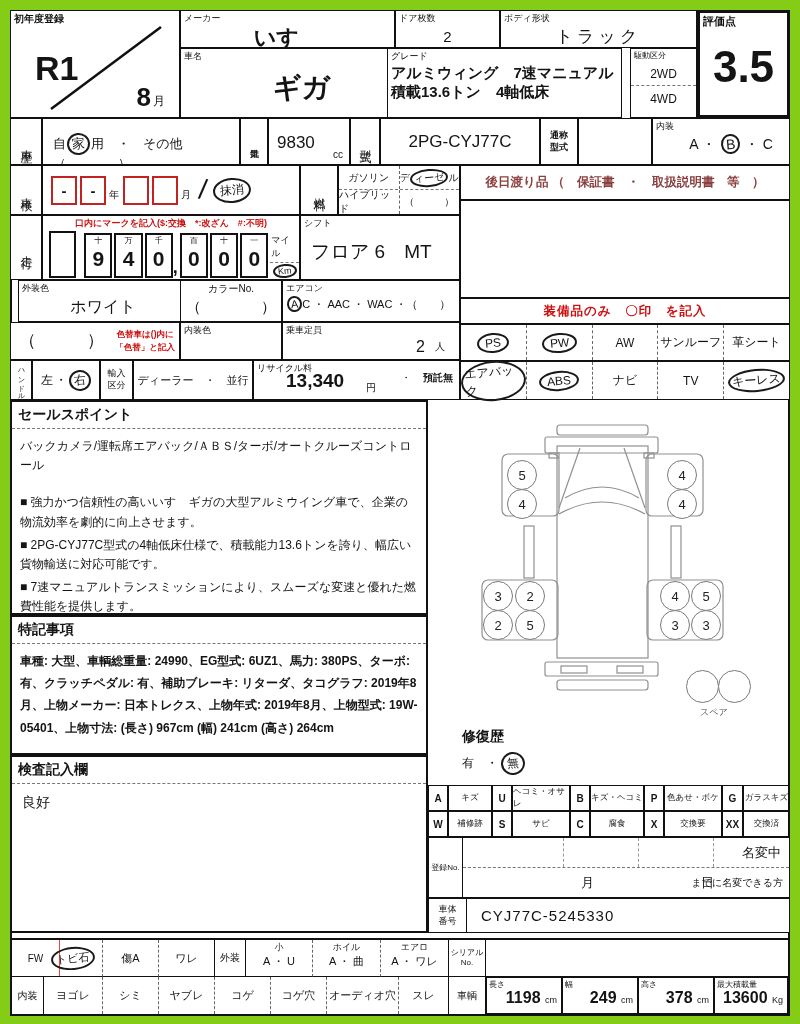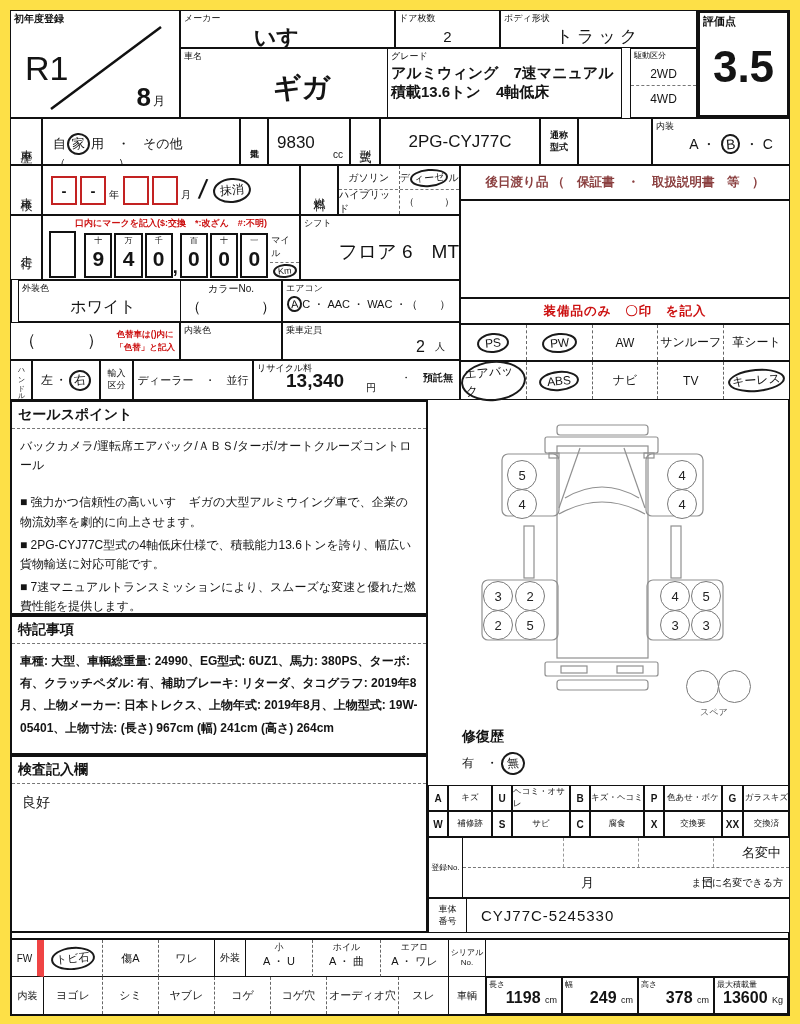--- a/index.html
+++ b/index.html
@@ -1,18 +1,18 @@
 <!DOCTYPE html>
 <html><head>
 <meta charset="utf-8">
 <style>
   * { margin:0; padding:0; box-sizing:border-box; }
   html,body { background:#fff; }
   body { font-family:"Liberation Sans","DejaVu Sans",sans-serif; color:#141414; }
-  #sheet { position:relative; width:800px; height:1024px; background:#fde047; overflow:hidden; }
+  #sheet { position:relative; width:800px; height:1024px; background:#84cc16; overflow:hidden; }
   .cell { position:absolute; border:1px solid #111; background:#fff; }
   .lbl { font-size:9px; color:#111; padding:1px 3px; display:block; }
   .vlab { writing-mode:vertical-rl; text-orientation:upright; display:flex; align-items:center; justify-content:center; font-size:12px; letter-spacing:2px; }
   .ctr { display:flex; align-items:center; justify-content:center; }
   .circled { display:inline-block; border:2px solid #1a1a1a; border-radius:50%; padding:1px 6px; transform:rotate(-5deg); }
   .tight { padding:0 3px; margin:0 1px; }
   .red { color:#cc1111; }
   .maroon { color:#8b4040; }
   .dashL { border-left:1px dashed #666 !important; }
   .rbox { width:26px; height:29px; border:2px solid #c32222; display:inline-flex; align-items:center; justify-content:center; font-weight:bold; font-size:15px; background:#fff; margin-right:3px; }
@@ -38,21 +38,21 @@
 
 <div id="sheet">
 
   <div class="cell" style="left:10px;top:10px;width:780px;height:1006px;border-width:2px;"></div>
 
   <div class="cell" style="left:10px;top:10px;width:170px;height:108px;">
     <span class="lbl" style="font-size:10px;font-weight:bold;">初年度登録</span>
     <svg width="168" height="104" style="position:absolute;left:0;top:2px;">
         <line x1="40" y1="96" x2="150" y2="14" stroke="#111" stroke-width="2.5"></line>
       </svg>
-    <span style="position:absolute;left:14px;top:38px;font-size:34px;font-weight:normal;">R1</span>
+    <span style="position:absolute;left:24px;top:38px;font-size:34px;font-weight:bold;">R1</span>
     <span style="position:absolute;right:28px;bottom:4px;font-size:26px;font-weight:bold;">8</span>
     <span style="position:absolute;right:14px;bottom:7px;font-size:12px;">月</span>
   </div>
 
   <div class="cell" style="left:180px;top:10px;width:215px;height:38px;">
     <span class="lbl">メーカー</span>
     <div class="ctr" style="height:24px;font-size:22px;font-weight:bold;">いすゞ</div>
   </div>
   <div class="cell" style="left:180px;top:48px;width:243px;height:70px;">
     <span class="lbl">車名</span>
@@ -172,21 +172,21 @@
           <span class="od">0</span>
         </span>
       <span style="display:inline-flex;flex-direction:column;align-items:center;margin-left:2px;">
         <span style="font-size:9px;border-bottom:1px dashed #777;padding:0 1px 2px;">マイル</span>
         <span class="circled" style="font-size:9px;padding:0 3px;margin-top:1px;">Km</span>
       </span>
     </div>
   </div>
   <div class="cell" style="left:300px;top:215px;width:160px;height:65px;">
     <span class="lbl">シフト</span>
-    <div style="font-size:19px;padding:8px 0 0 10px;text-align:right;">フロア 6　MT</div>
+    <div style="font-size:19px;padding:8px 0 0 10px;">フロア 6　MT</div>
   </div>
 
   <div class="cell" style="left:18px;top:280px;width:170px;height:42px;">
     <span class="lbl">外装色</span>
     <div class="ctr" style="height:22px;font-size:16px;">ホワイト</div>
   </div>
   <div class="cell" style="left:180px;top:280px;width:102px;height:42px;">
     <span class="lbl" style="text-align:center;font-size:10px;">カラーNo.</span>
     <div class="ctr" style="height:20px;font-size:15px;">（　　　　）</div>
   </div>
@@ -380,21 +380,21 @@
   <div class="cell" style="left:428px;top:898px;width:362px;height:35px;">
     <div style="position:absolute;left:0;top:0;width:38px;height:100%;border-right:1px solid #111;display:flex;flex-direction:column;align-items:center;justify-content:center;font-size:9px;line-height:1.3;">
       <span>車体</span>
       <span>番号</span>
     </div>
     <div style="position:absolute;left:52px;top:8px;font-size:15px;letter-spacing:1px;">CYJ77C-5245330</div>
   </div>
 
   <div style="position:absolute;left:10px;top:938px;width:780px;height:78px;border:2.5px solid #111;background:#fff;">
 
-    <div class="ctr" style="position:absolute;left:0;top:0;width:32px;height:37px;border-right:7px solid #ef4444;border-bottom:1px solid #111;font-size:10px;">FW</div>
+    <div class="ctr" style="position:absolute;left:0;top:0;width:48px;height:37px;border-right:1px solid #ef4444;border-bottom:1px solid #111;font-size:10px;">FW</div>
     <div class="ctr" style="position:absolute;left:32px;top:0;width:58px;height:37px;border-bottom:1px solid #111;font-size:11px;">
         <span class="circled" style="padding:2px 3px;">トビ石</span>
       </div>
     <div class="ctr dashL" style="position:absolute;left:90px;top:0;width:56px;height:37px;border-bottom:1px solid #111;font-size:11px;">傷A</div>
     <div class="ctr dashL" style="position:absolute;left:146px;top:0;width:56px;height:37px;border-bottom:1px solid #111;font-size:11px;">ワレ</div>
     <div class="ctr" style="position:absolute;left:202px;top:0;width:32px;height:37px;border-left:1px solid #111;border-right:1px solid #111;border-bottom:1px solid #111;font-size:10px;">外装</div>
     <div style="position:absolute;left:234px;top:0;width:66px;height:37px;border-bottom:1px solid #111;text-align:center;">
       <div style="font-size:9px;padding-top:1px;">小</div>
       <div style="font-size:11px;">A ・ U</div>
     </div>

